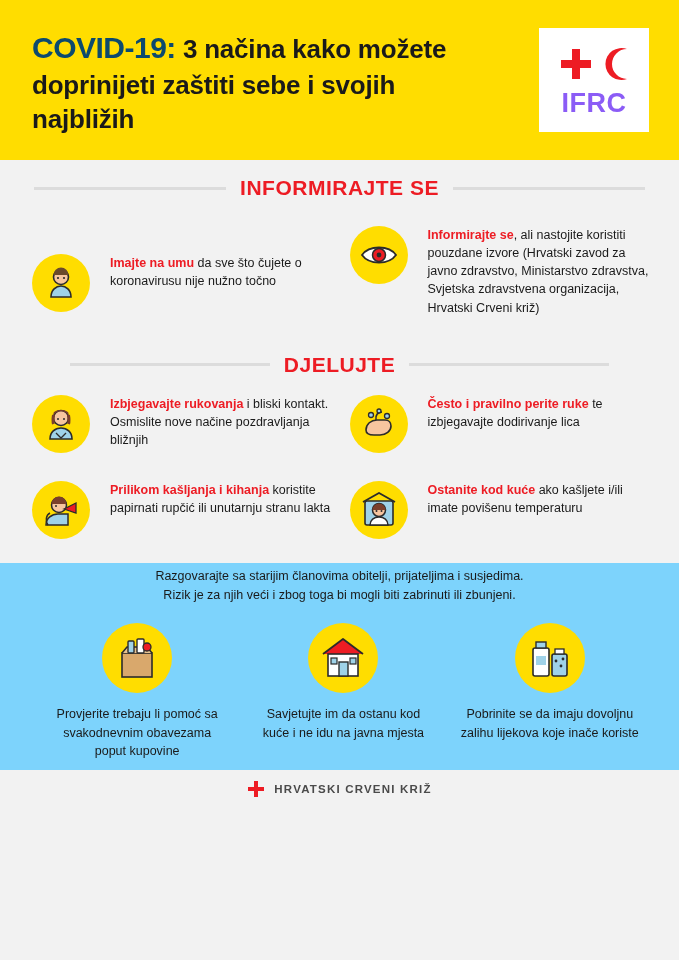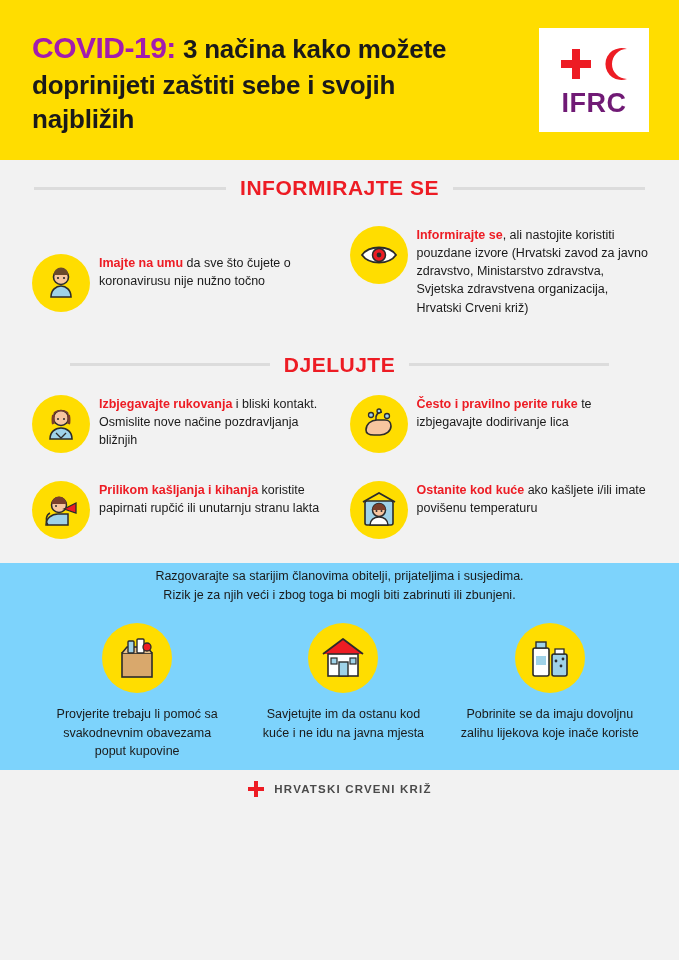--- a/index.html
+++ b/index.html
@@ -33,21 +33,21 @@
     left: 32px;
     top: 28px;
     width: 470px;
     font-size: 26px;
     line-height: 1.32;
     font-weight: bold;
     color: #1a1a1a;
     letter-spacing: -0.2px;
   }
   .header-title .hl {
-    color: #a21caf;
+    color: #0c4a6e;
     font-size: 30px;
     letter-spacing: -0.5px;
   }
   .logo-box {
     position: absolute;
     right: 30px;
     top: 28px;
     width: 110px;
     height: 104px;
     background: #ffffff;
@@ -58,21 +58,21 @@
   }
   .logo-symbols {
     display: flex;
     align-items: center;
     gap: 6px;
     height: 44px;
   }
   .logo-text {
     font-size: 27px;
     font-weight: bold;
-    color: #701a75;
+    color: #8b5cf6;
     letter-spacing: 0.5px;
     margin-top: 2px;
   }
 
   
   .section-title-wrap {
     display: flex;
     align-items: center;
     justify-content: center;
     gap: 14px;
@@ -94,21 +94,21 @@
 
   
   .row {
     display: flex;
     padding: 0 22px;
     box-sizing: border-box;
   }
   .cell {
     display: flex;
     align-items: flex-start;
-    gap: 9px;
+    gap: 20px;
     width: 50%;
     box-sizing: border-box;
     padding: 6px 8px 6px 10px;
   }
   .icon-circle {
     width: 58px;
     height: 58px;
     min-width: 58px;
     border-radius: 50%;
     background: #ffdd00;

